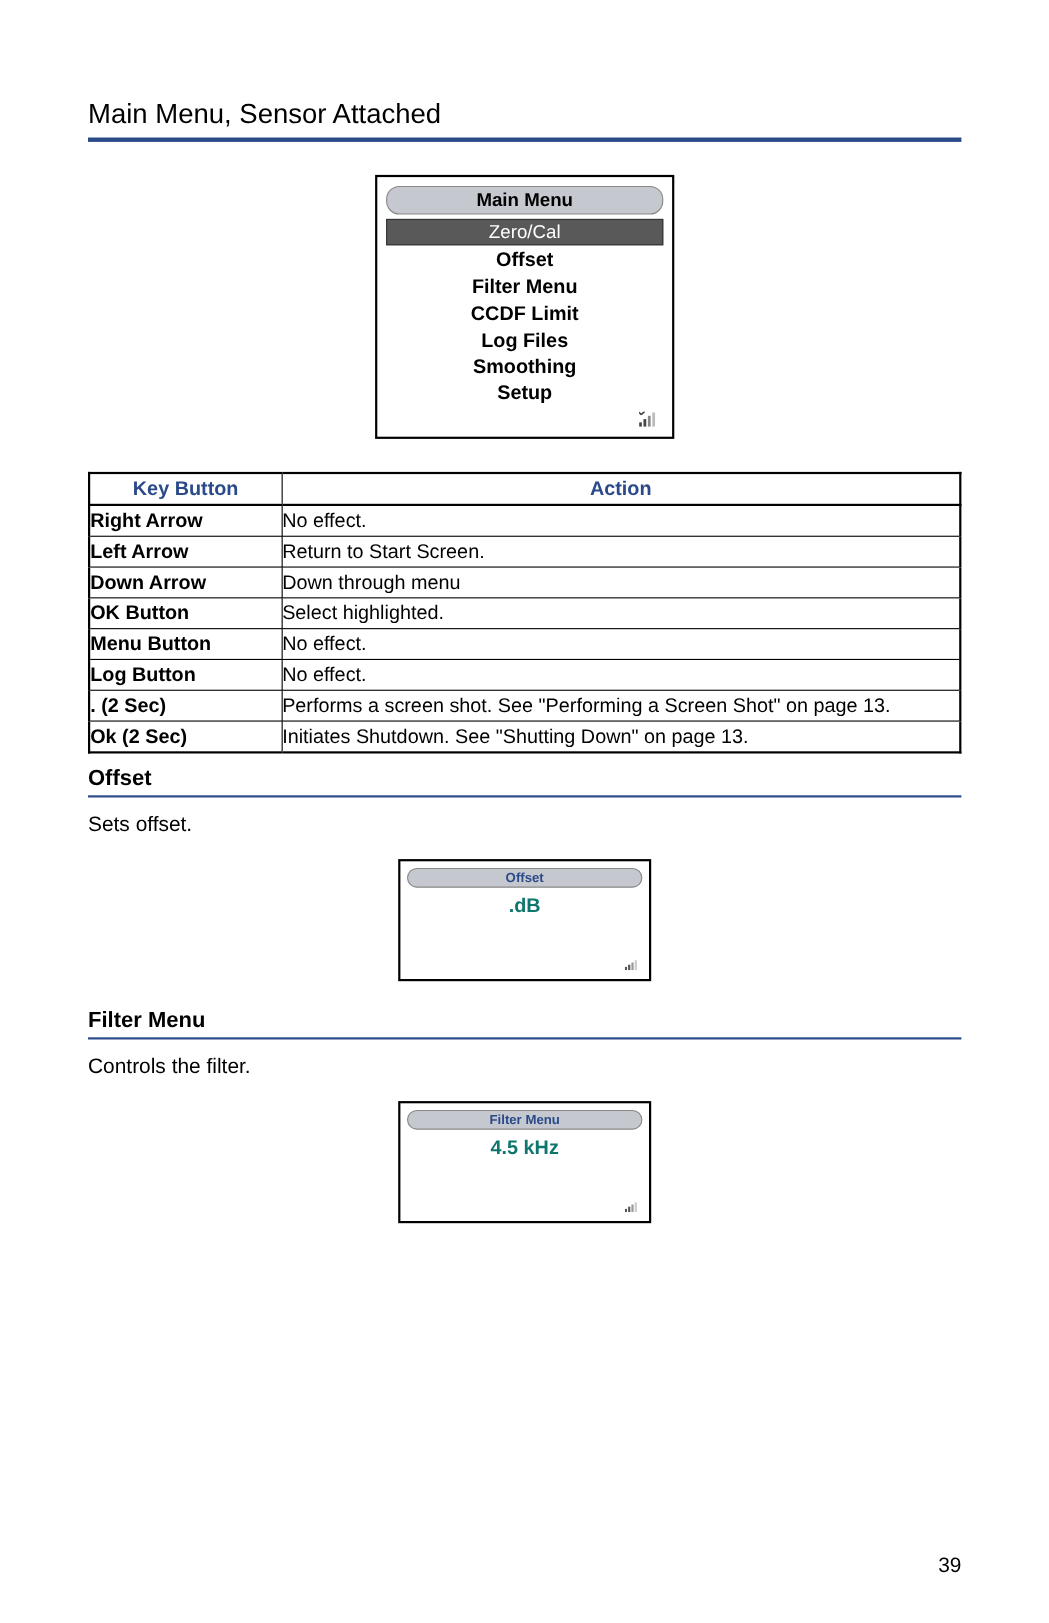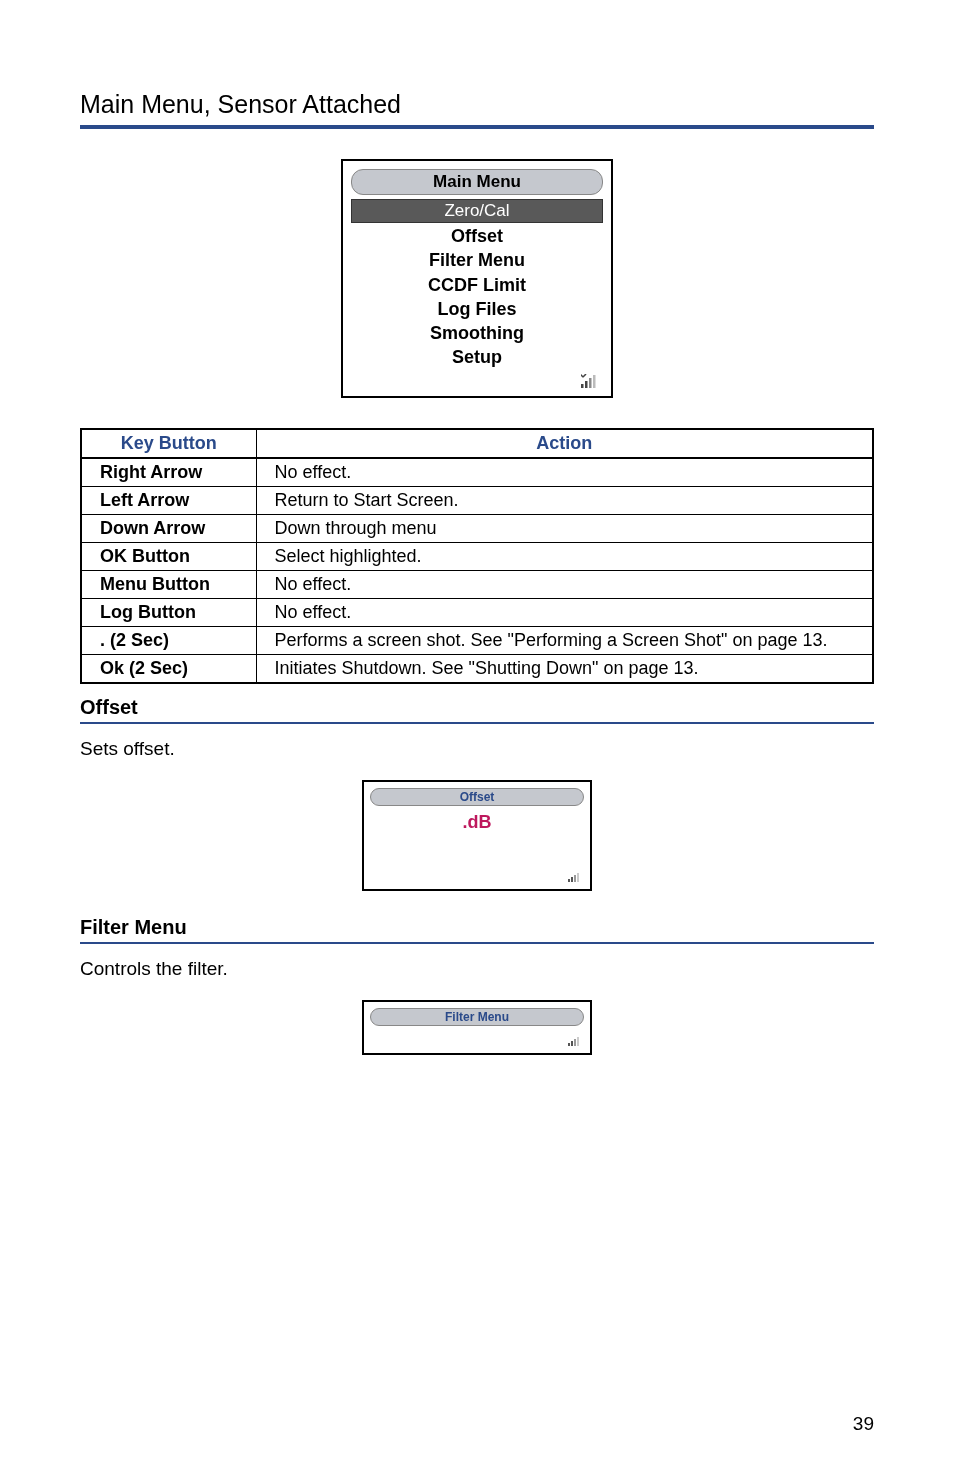--- a/index.html
+++ b/index.html
@@ -69,21 +69,21 @@
     }
     .signal-icon svg { display: block; }
     .action-table {
       border-collapse: collapse;
       width: 100%;
       margin-bottom: 12px;
       border: 2px solid #000;
     }
     .action-table th, .action-table td {
       border: 1px solid #000;
-      padding: 3px 18px;
+      padding: 3px 0;
       font-size: 18px;
       text-align: left;
       vertical-align: top;
     }
     .action-table th {
       color: #2a4a8a;
       font-weight: bold;
       text-align: center;
       border-top: 2px solid #000;
       border-bottom: 2px solid #000;
@@ -125,21 +125,21 @@
       font-weight: bold;
       font-size: 12px;
       padding: 1px 0;
       margin-bottom: 6px;
       color: #2a4a8a;
     }
     .small-content {
       text-align: center;
       font-weight: bold;
       font-size: 18px;
-      color: #be185d;
+      color: #0f766e;
       padding-bottom: 35px;
     }
     .small-icon-row {
       text-align: right;
       padding-right: 4px;
     }
     .small-signal-icon {
       display: inline-block;
       width: 12px;
       height: 10px;
@@ -243,20 +243,21 @@
     </span>
   </div>
 </div>
 
 <h2 class="subsection-title">Filter Menu</h2>
 <hr class="subsection-divider">
 <p class="body-text">Controls the filter.</p>
 
 <div class="small-screenshot">
   <div class="small-title-bar">Filter Menu</div>
+  <div class="small-content">4.5 kHz</div>
   <div class="small-icon-row">
     <span class="small-signal-icon">
       <svg viewBox="0 0 12 10">
         <rect x="0" y="7" width="2" height="3" fill="#555"></rect>
         <rect x="3" y="5" width="2" height="5" fill="#555"></rect>
         <rect x="6" y="3" width="2" height="7" fill="#999"></rect>
         <rect x="9" y="1" width="2" height="9" fill="#ccc"></rect>
       </svg>
     </span>
   </div>

